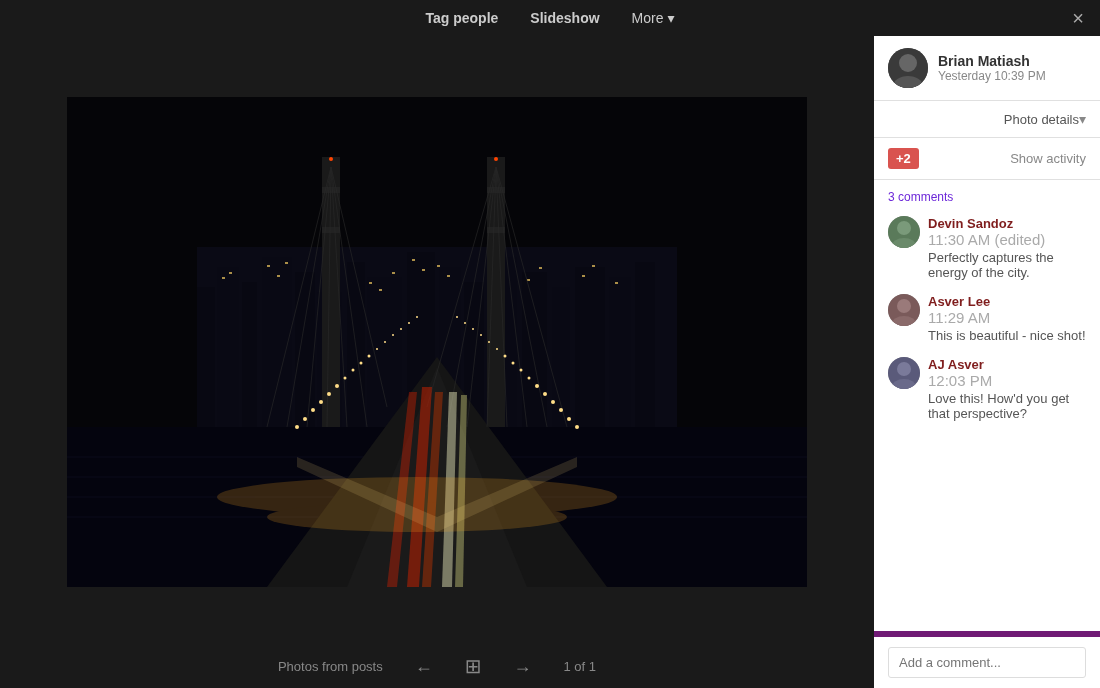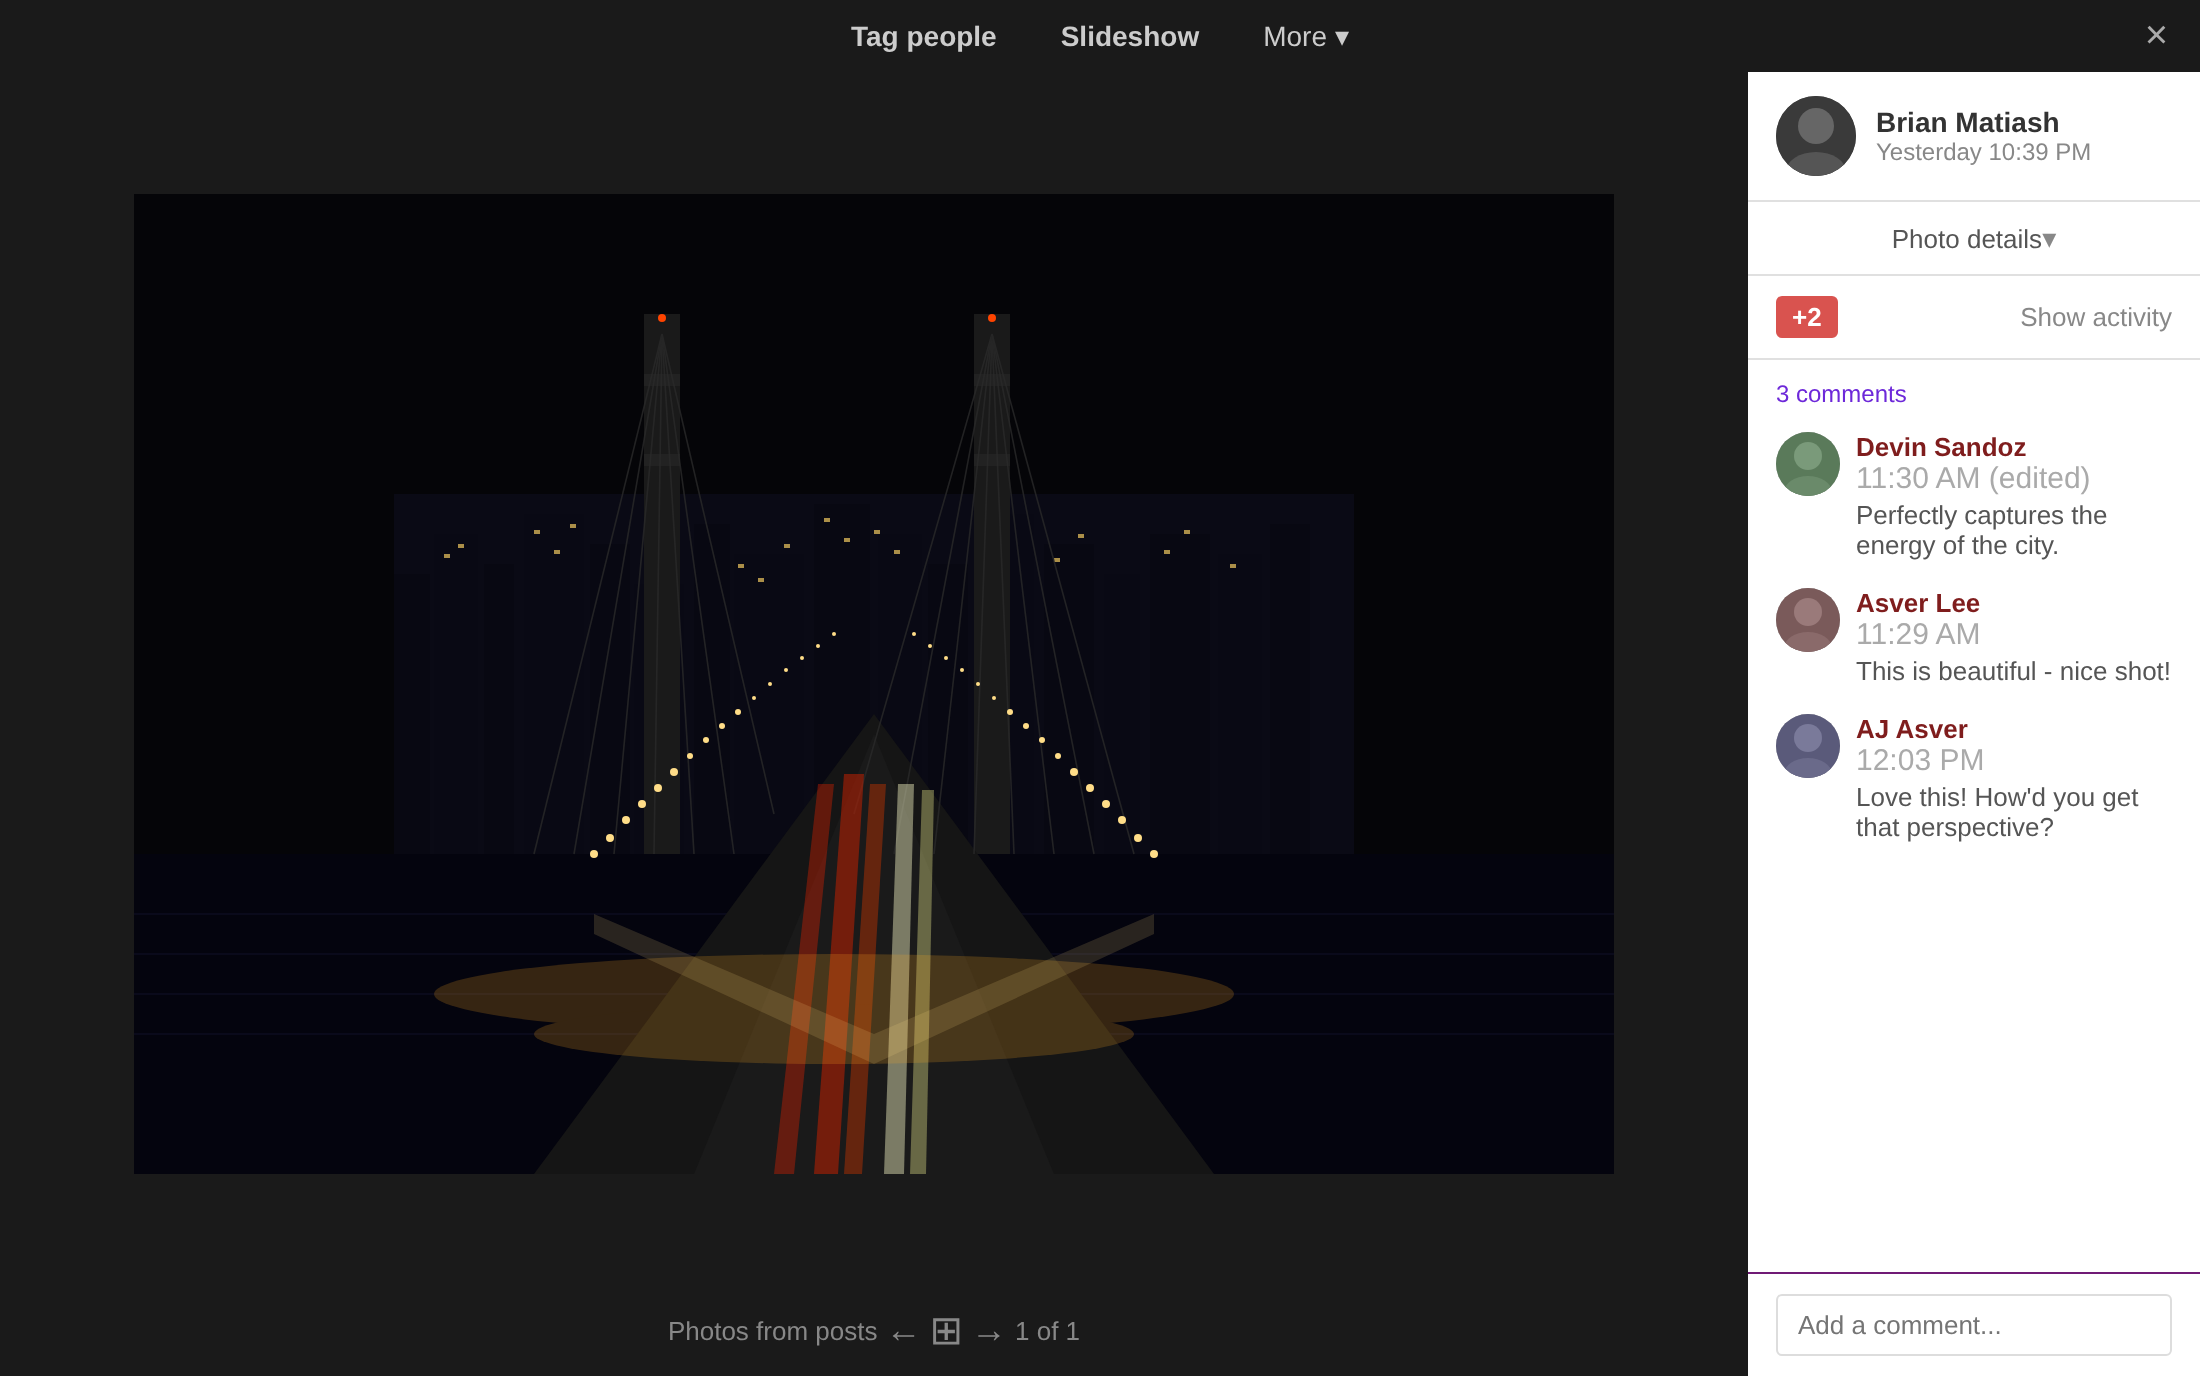--- a/index.html
+++ b/index.html
@@ -91,21 +91,21 @@
 
     
     .photo-nav {
       position: absolute;
       bottom: 10px;
       left: 0;
       right: 0;
       display: flex;
       align-items: center;
       justify-content: center;
-      gap: 4px;
+      gap: 32px;
       color: #999;
       font-size: 14px;
     }
     .nav-arrow {
       color: #999;
       font-size: 18px;
       cursor: pointer;
       background: none;
       border: none;
     }
@@ -156,21 +156,21 @@
     }
     .user-time {
       font-size: 12px;
       color: #888;
     }
 
     .photo-details-section {
       padding: 10px 14px;
       display: flex;
       align-items: center;
-      justify-content: center;
+      justify-content: flex-end;
       border-bottom: 1px solid #e0e0e0;
       background: #fff;
     }
     .photo-details-label {
       font-size: 13px;
       color: #555;
     }
     .chevron-icon {
       color: #888;
       font-size: 14px;
@@ -237,21 +237,21 @@
       margin-bottom: 2px;
     }
     .comment-text {
       font-size: 13px;
       color: #555;
     }
 
     .add-comment-area {
       padding: 10px 14px;
       background: #fff;
-      border-top: 1px solid #701a75;
+      border-top: 6px solid #701a75;
     }
     .add-comment-input {
       width: 100%;
       border: 1px solid #ddd;
       border-radius: 3px;
       padding: 7px 10px;
       font-size: 13px;
       color: #999;
       outline: none;
     }

